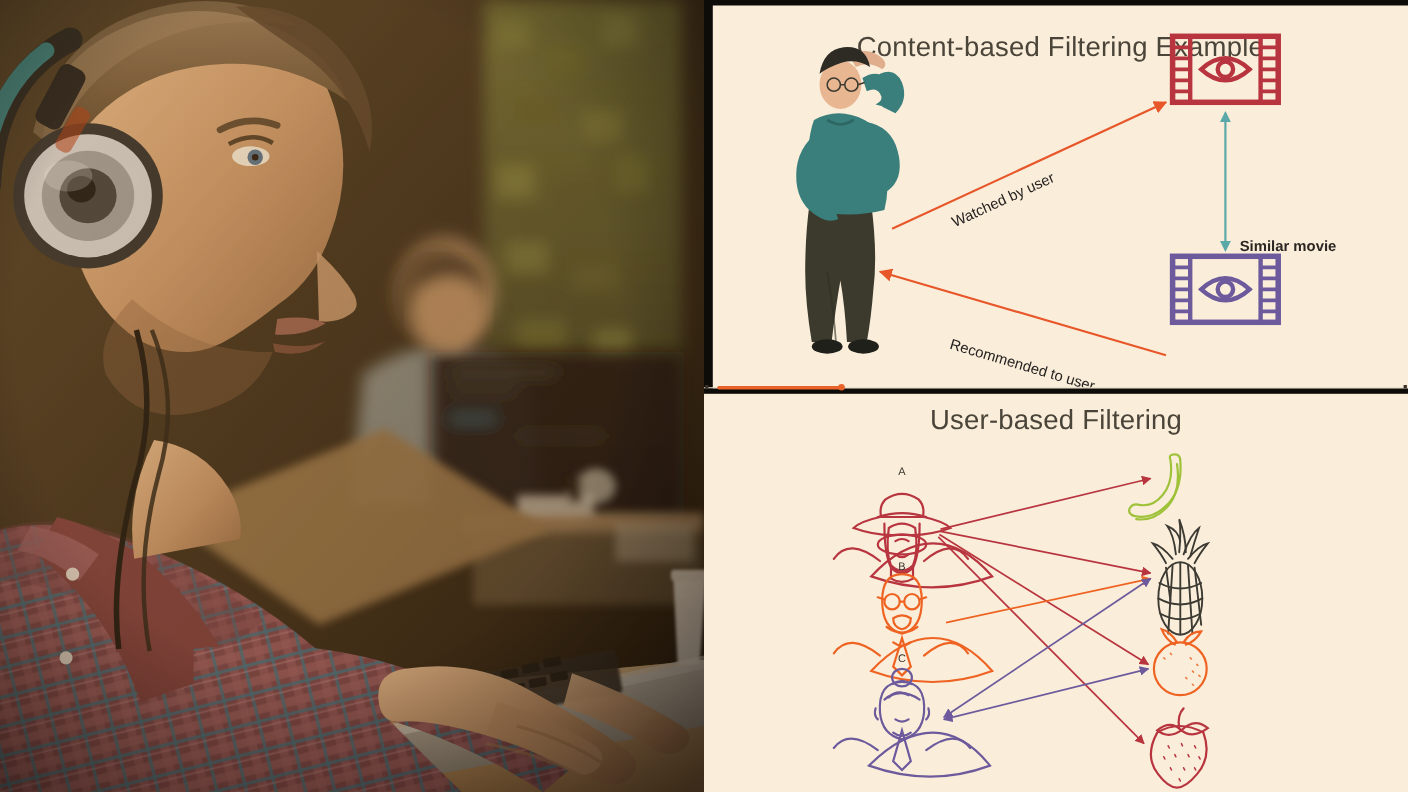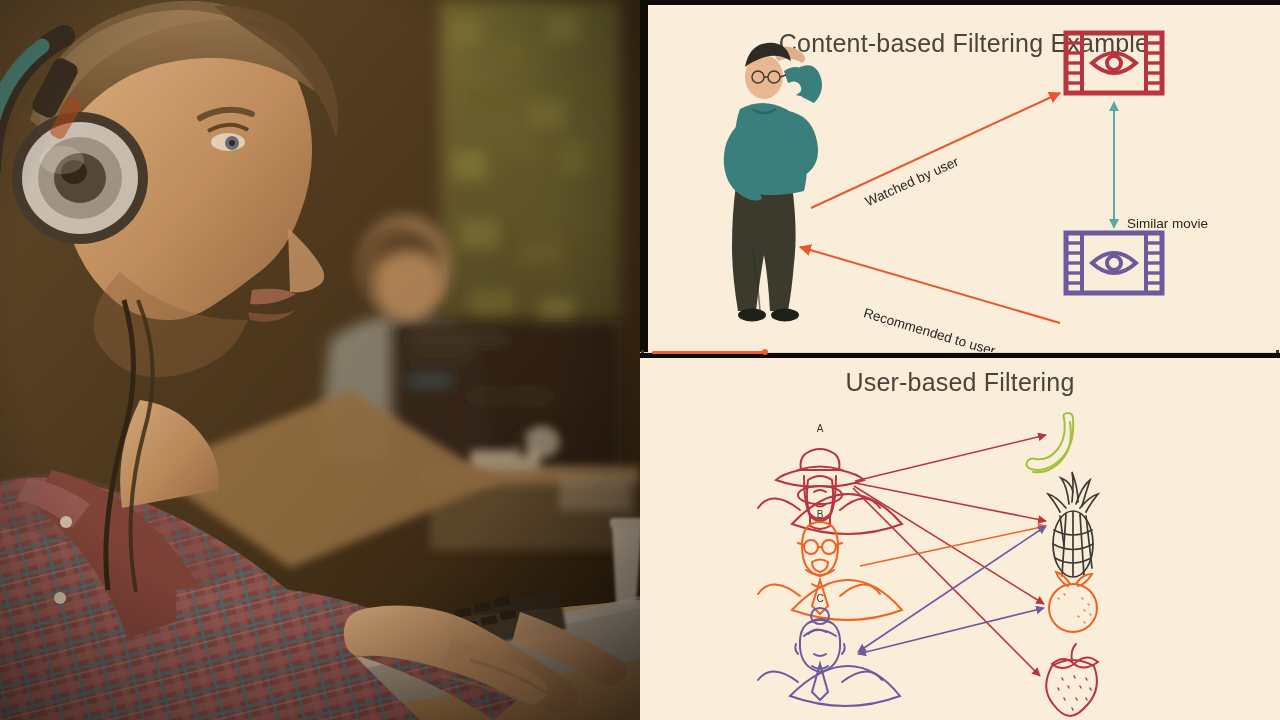--- a/index.html
+++ b/index.html
@@ -438,21 +438,21 @@
 
         <line x1="163" y1="203" x2="412" y2="88" stroke="#e8572a" stroke-width="2" marker-end="url(#arrOrange)"></line>
         <line x1="412" y1="318" x2="152" y2="242" stroke="#e8572a" stroke-width="2" marker-end="url(#arrOrange)"></line>
         <line x1="466" y1="222" x2="466" y2="98" stroke="#5aa8a8" stroke-width="2" marker-start="url(#arrTealS)" marker-end="url(#arrTealE)"></line>
       </svg>
 
       <div class="arrow-label" style="left:218px; top:190px; transform: rotate(-24.5deg);">Watched by user</div>
 
       <div class="arrow-label" style="left:216px; top:300px; transform: rotate(16.5deg);">Recommended to user</div>
 
-      <div class="similar-label" style="left:479px; top:211px;">Similar movie</div>
+      <div class="similar-label" style="left:479px; top:211px;font-weight:bold;">Similar movie</div>
     </div>
 
     <div class="divider-line" style="background: rgb(230, 220, 200);"></div>
     <div class="progress-bar" style="background: rgb(232, 98, 42);"></div>
     <div class="progress-dot"></div>
     <div class="edge-tick" style="left:1px; top:350px;"></div>
     <div class="edge-tick" style="left:636px; top:350px;"></div>
 
     <div class="slide-card slide-bottom">
 

